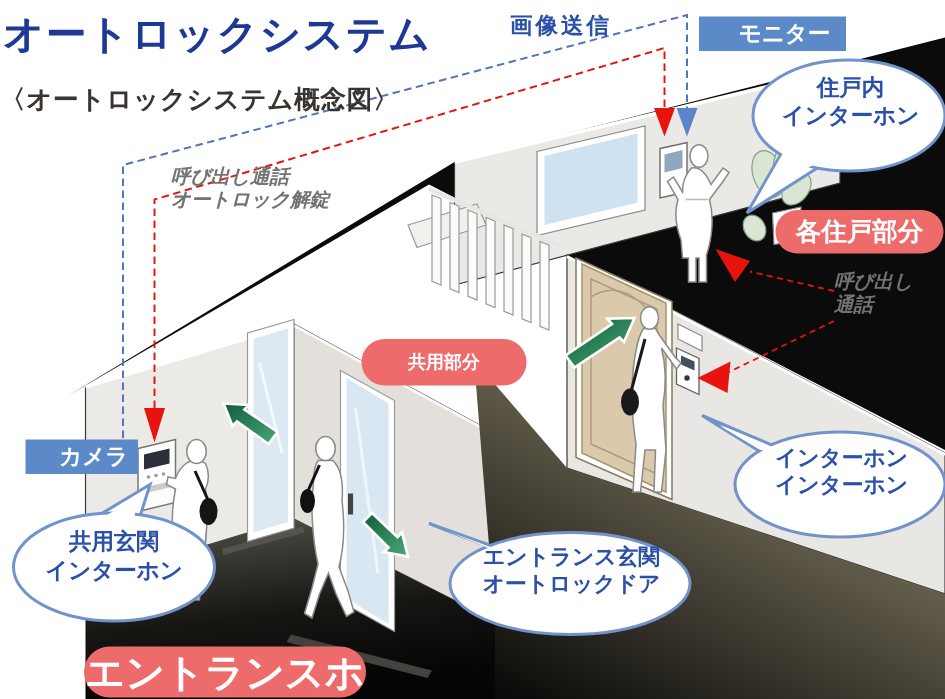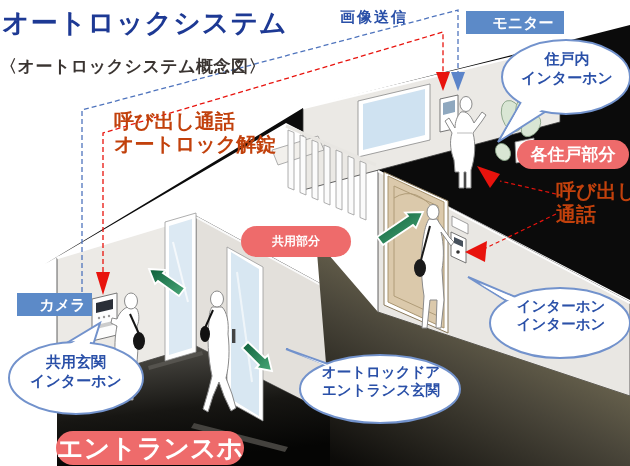--- a/index.html
+++ b/index.html
@@ -8,21 +8,21 @@
   #scene{position:absolute;left:0;top:0;}
   .lbl{position:absolute;white-space:nowrap;}
   .title{left:2px;top:5px;font-family:"Liberation Serif",serif;font-weight:bold;
          font-size:27px;color:#1d3994;letter-spacing:1px;}
   .subtitle{left:0px;top:55px;font-size:17px;font-weight:bold;color:#3a3431;letter-spacing:.5px;}
   .blue-note{left:340px;top:8px;font-size:15px;font-weight:bold;color:#2a50a8;letter-spacing:2px;}
   .tag{background:#5c8ac8;color:#fff;font-size:15px;font-weight:bold;text-align:center;
        line-height:23px;height:23px;padding-left:16px;}
   .tag.monitor{left:466px;top:11px;width:82px;}
   .tag.camera{left:17px;top:293px;width:59px;}
-  .red-note{font-size:20px;font-weight:bold;color:#c2410c;line-height:1.16;}
+  .red-note{font-size:13px;font-weight:bold;color:#737373;line-height:1.16;font-style:italic;}
   .red-note.left{left:114px;top:110px;}
   .red-note.right{left:556px;top:180px;}
   .pill{position:absolute;background:#ee6b6b;color:#fff;font-weight:bold;text-align:center;
         border-radius:20px;}
   .pill.unit{left:517px;top:140px;width:112px;height:29px;font-size:17px;line-height:29px;}
   .pill.common{left:241px;top:226px;width:110px;height:31px;font-size:12px;line-height:31px;}
   .pill.hall{left:56px;top:431px;width:188px;height:34px;font-size:26px;line-height:34px;}
   .callout{position:absolute;color:#2a50a8;font-weight:bold;text-align:center;line-height:1.25;}
   .callout div{white-space:nowrap;}
   .co-unit{left:502px;top:50px;width:130px;font-size:15px;}
@@ -248,21 +248,21 @@
 
 <div class="callout co-unit">
   <div>住戸内</div>
   <div>インターホン</div>
 </div>
 <div class="callout co-entrance">
   <div>共用玄関</div>
   <div>インターホン</div>
 </div>
 <div class="callout co-door">
+  <div>エントランス玄関</div>
   <div>オートロックドア</div>
-  <div>エントランス玄関</div>
 </div>
 <div class="callout co-station">
   <div>インターホン</div>
   <div>インターホン</div>
 </div>
 
 </div>
 
 </body></html>

